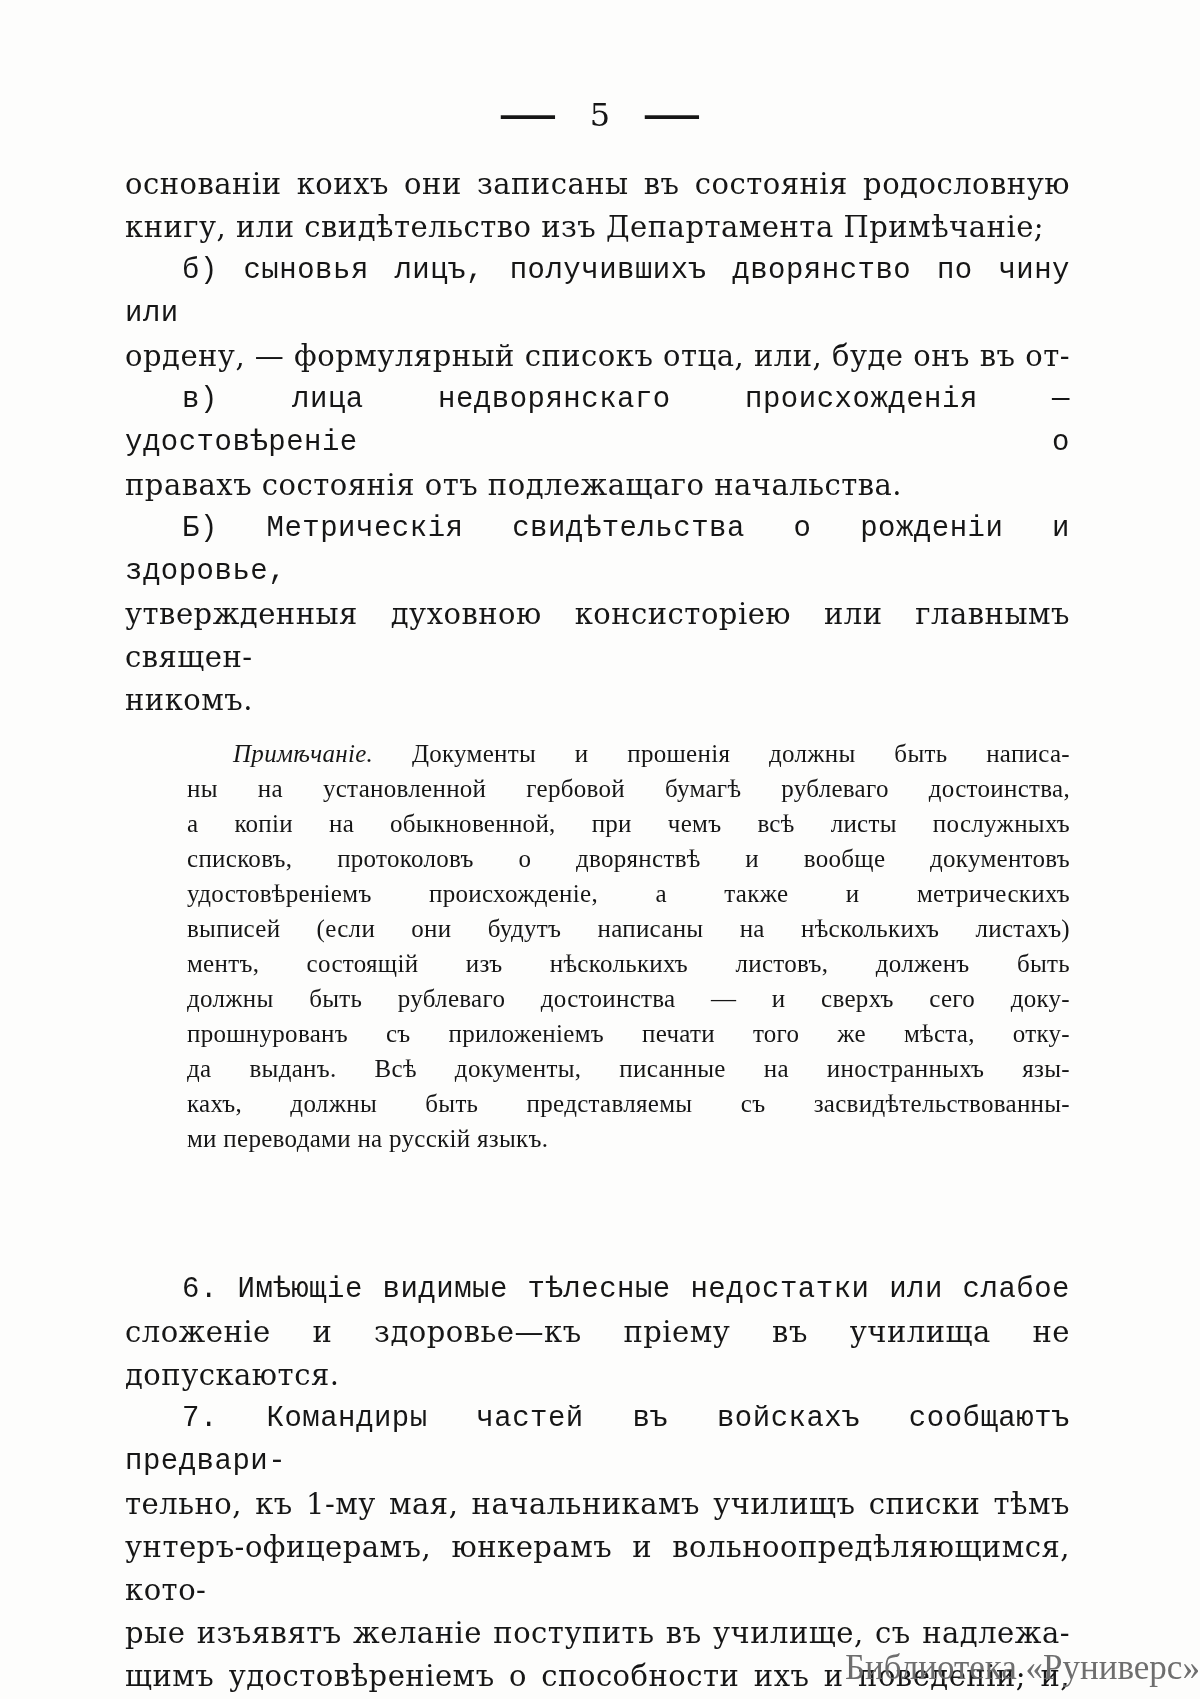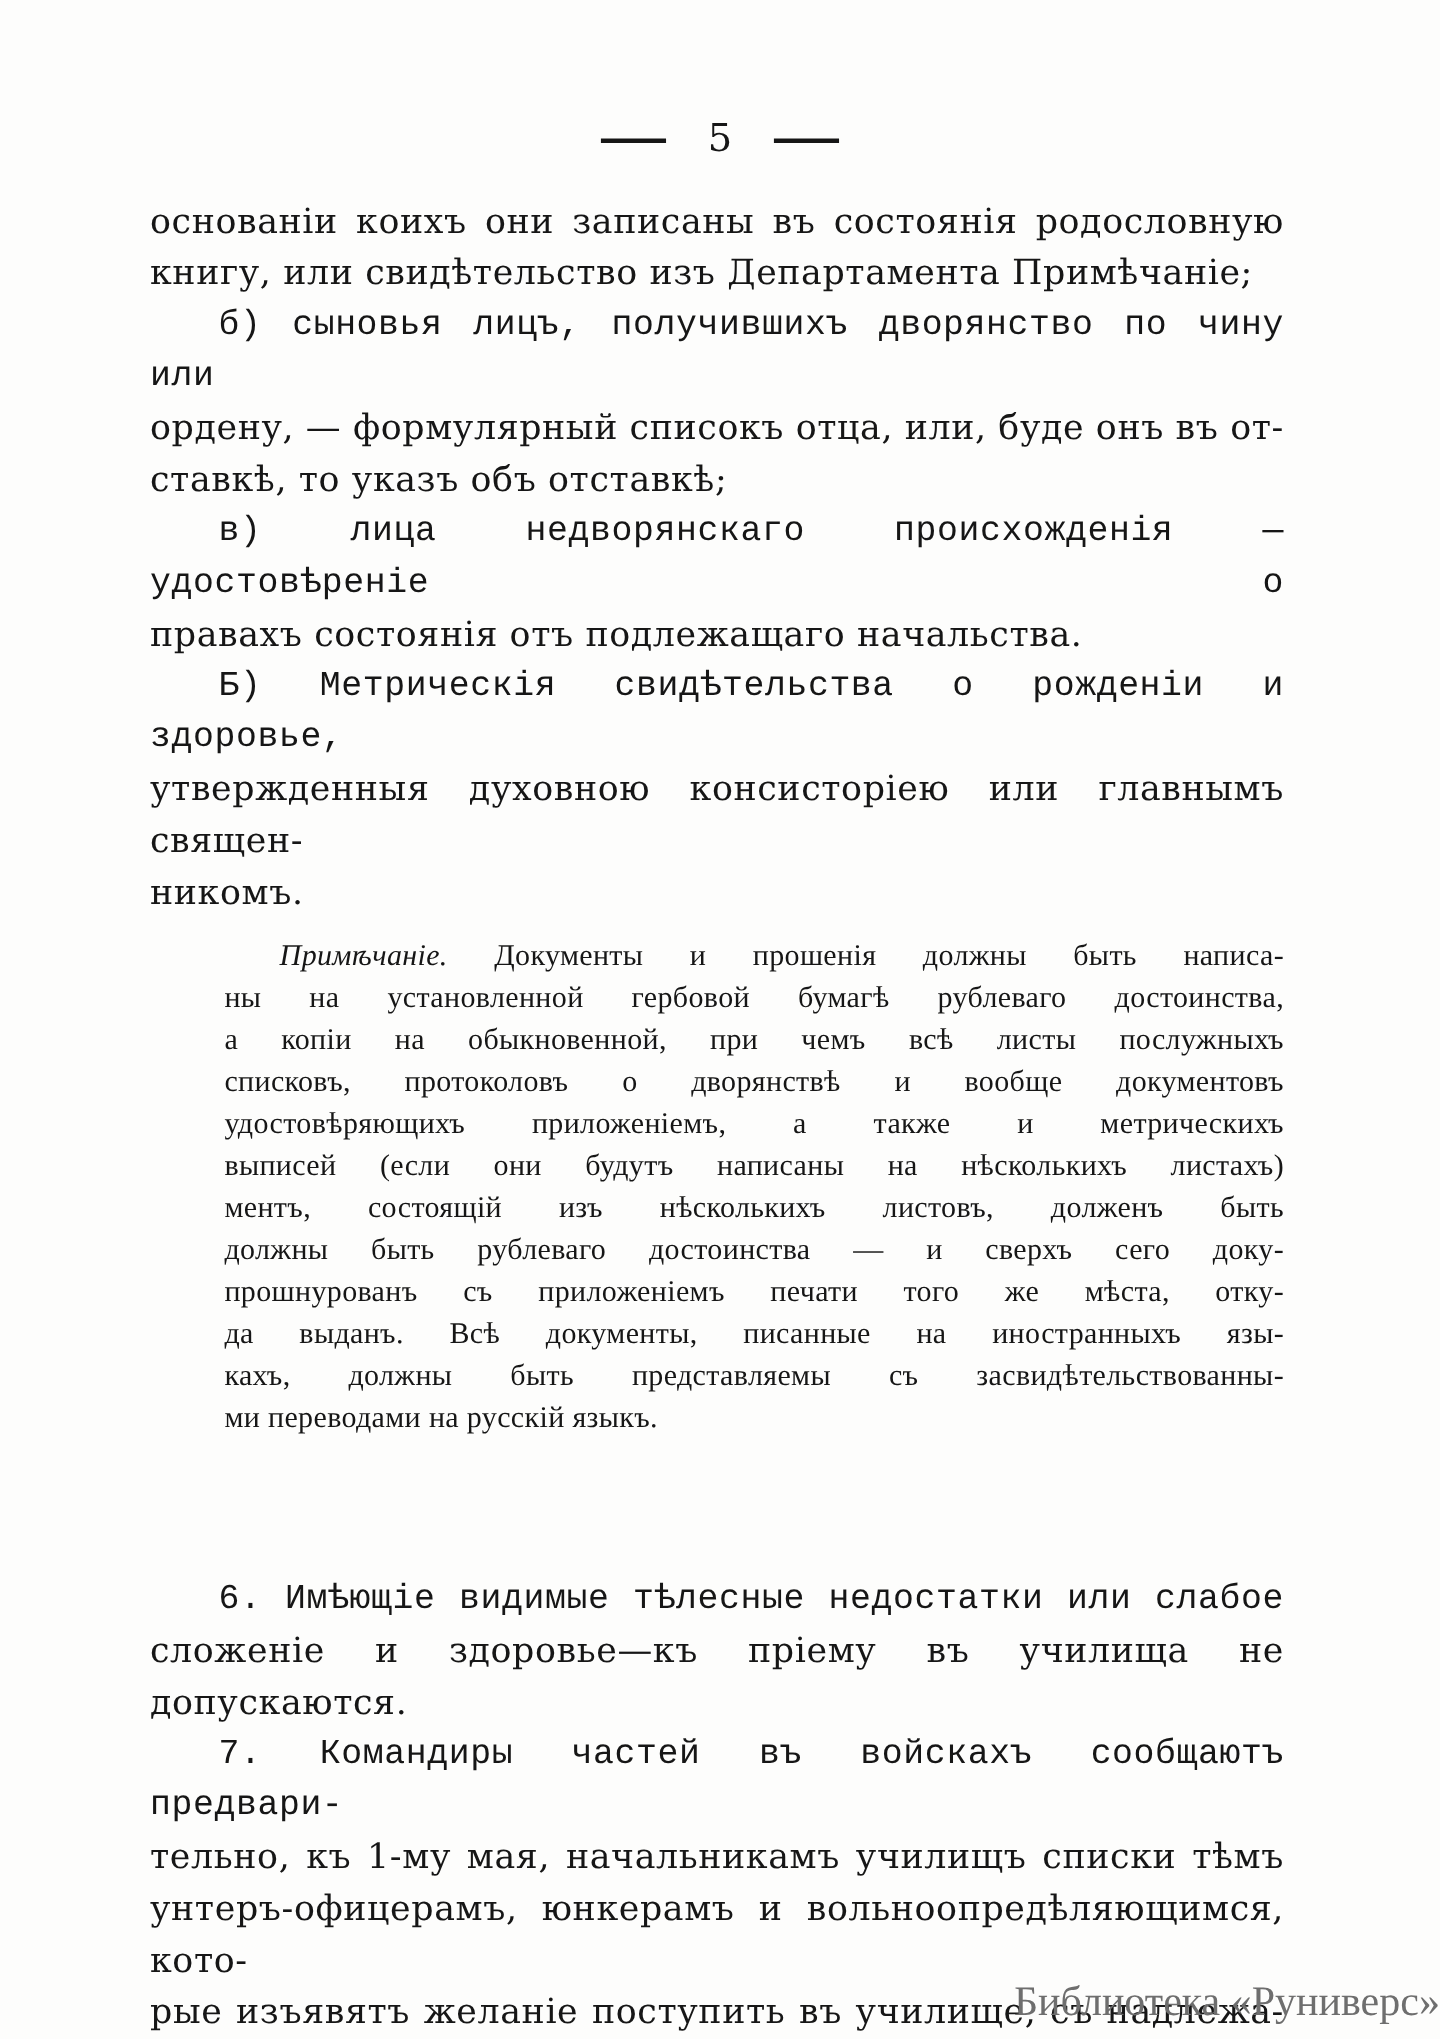--- a/index.html
+++ b/index.html
@@ -82,21 +82,20 @@
   <div class="text-block">
 
     <div class="para">
         <div class="line">основаніи коихъ они записаны въ состоянія родословную</div>
         <div class="line last">книгу, или свидѣтельство изъ Департамента Примѣчаніе;</div>
       </div>
 
     <div class="para indent">
         <div class="line">б) сыновья лицъ, получившихъ дворянство по чину или</div>
         <div class="line">ордену, — формулярный списокъ отца, или, буде онъ въ от-</div>
-        <div class="line last">ставкѣ, то указъ объ отставкѣ;</div>
       </div>
 
     <div class="para indent">
         <div class="line">в) лица недворянскаго происхожденія — удостовѣреніе о</div>
         <div class="line last">правахъ состоянія отъ подлежащаго начальства.</div>
       </div>
 
     <div class="para indent">
         <div class="line">Б) Метрическія свидѣтельства о рожденіи и здоровье,</div>
         <div class="line">утвержденныя духовною консисторіею или главнымъ священ-</div>
@@ -104,21 +103,21 @@
       </div>
 
     <div class="para note">
       <div class="line">
         <span class="note-lead">Примѣчаніе.</span>
         <span>Документы и прошенія должны быть написа-</span>
       </div>
     <div class="line">ны на установленной гербовой бумагѣ рублеваго достоинства,</div>
         <div class="line">а копіи на обыкновенной, при чемъ всѣ листы послужныхъ</div>
         <div class="line">списковъ, протоколовъ о дворянствѣ и вообще документовъ</div>
-        <div class="line">удостовѣряющихъ приложеніемъ, а также и метрическихъ</div>
+        <div class="line">удостовѣреніемъ происхожденіе, а также и метрическихъ</div>
         <div class="line">выписей (если они будутъ написаны на нѣсколькихъ листахъ)</div>
         <div class="line">ментъ, состоящій изъ нѣсколькихъ листовъ, долженъ быть</div>
         <div class="line">должны быть рублеваго достоинства — и сверхъ сего доку-</div>
         <div class="line">прошнурованъ съ приложеніемъ печати того же мѣста, отку-</div>
         <div class="line">да выданъ. Всѣ документы, писанные на иностранныхъ язы-</div>
         <div class="line">кахъ, должны быть представляемы съ засвидѣтельствованны-</div>
         <div class="line last">ми переводами на русскій языкъ.</div>
       </div>
 
     <div class="para indent para6">

